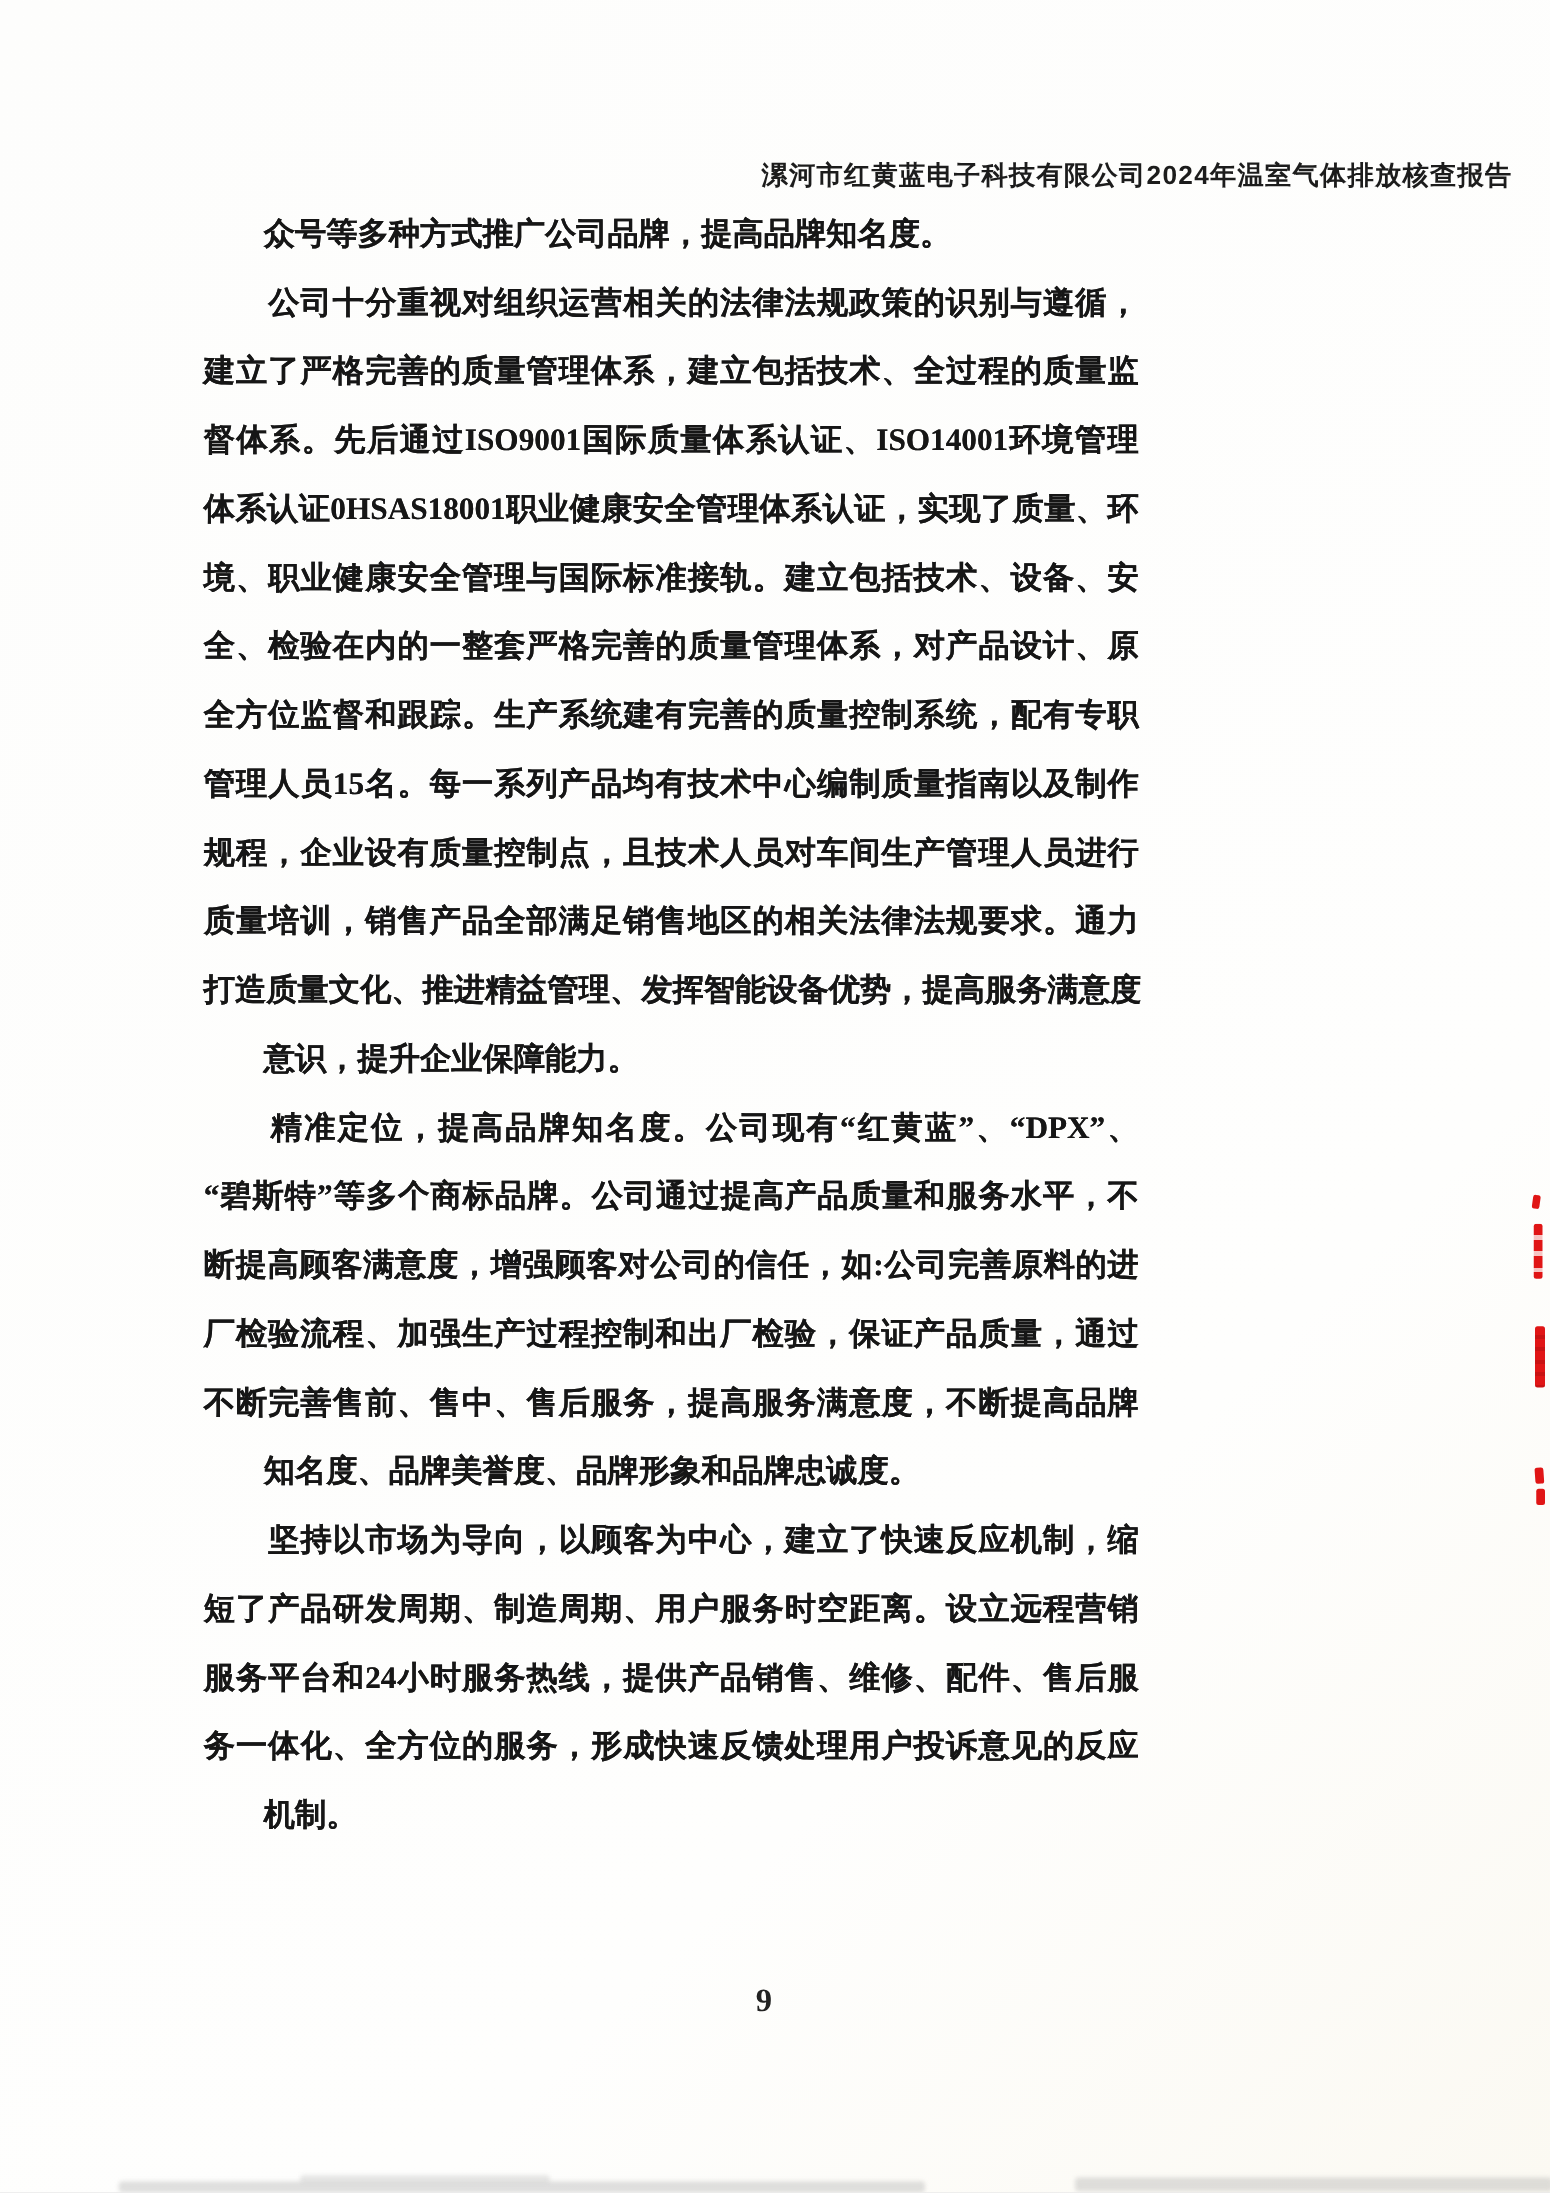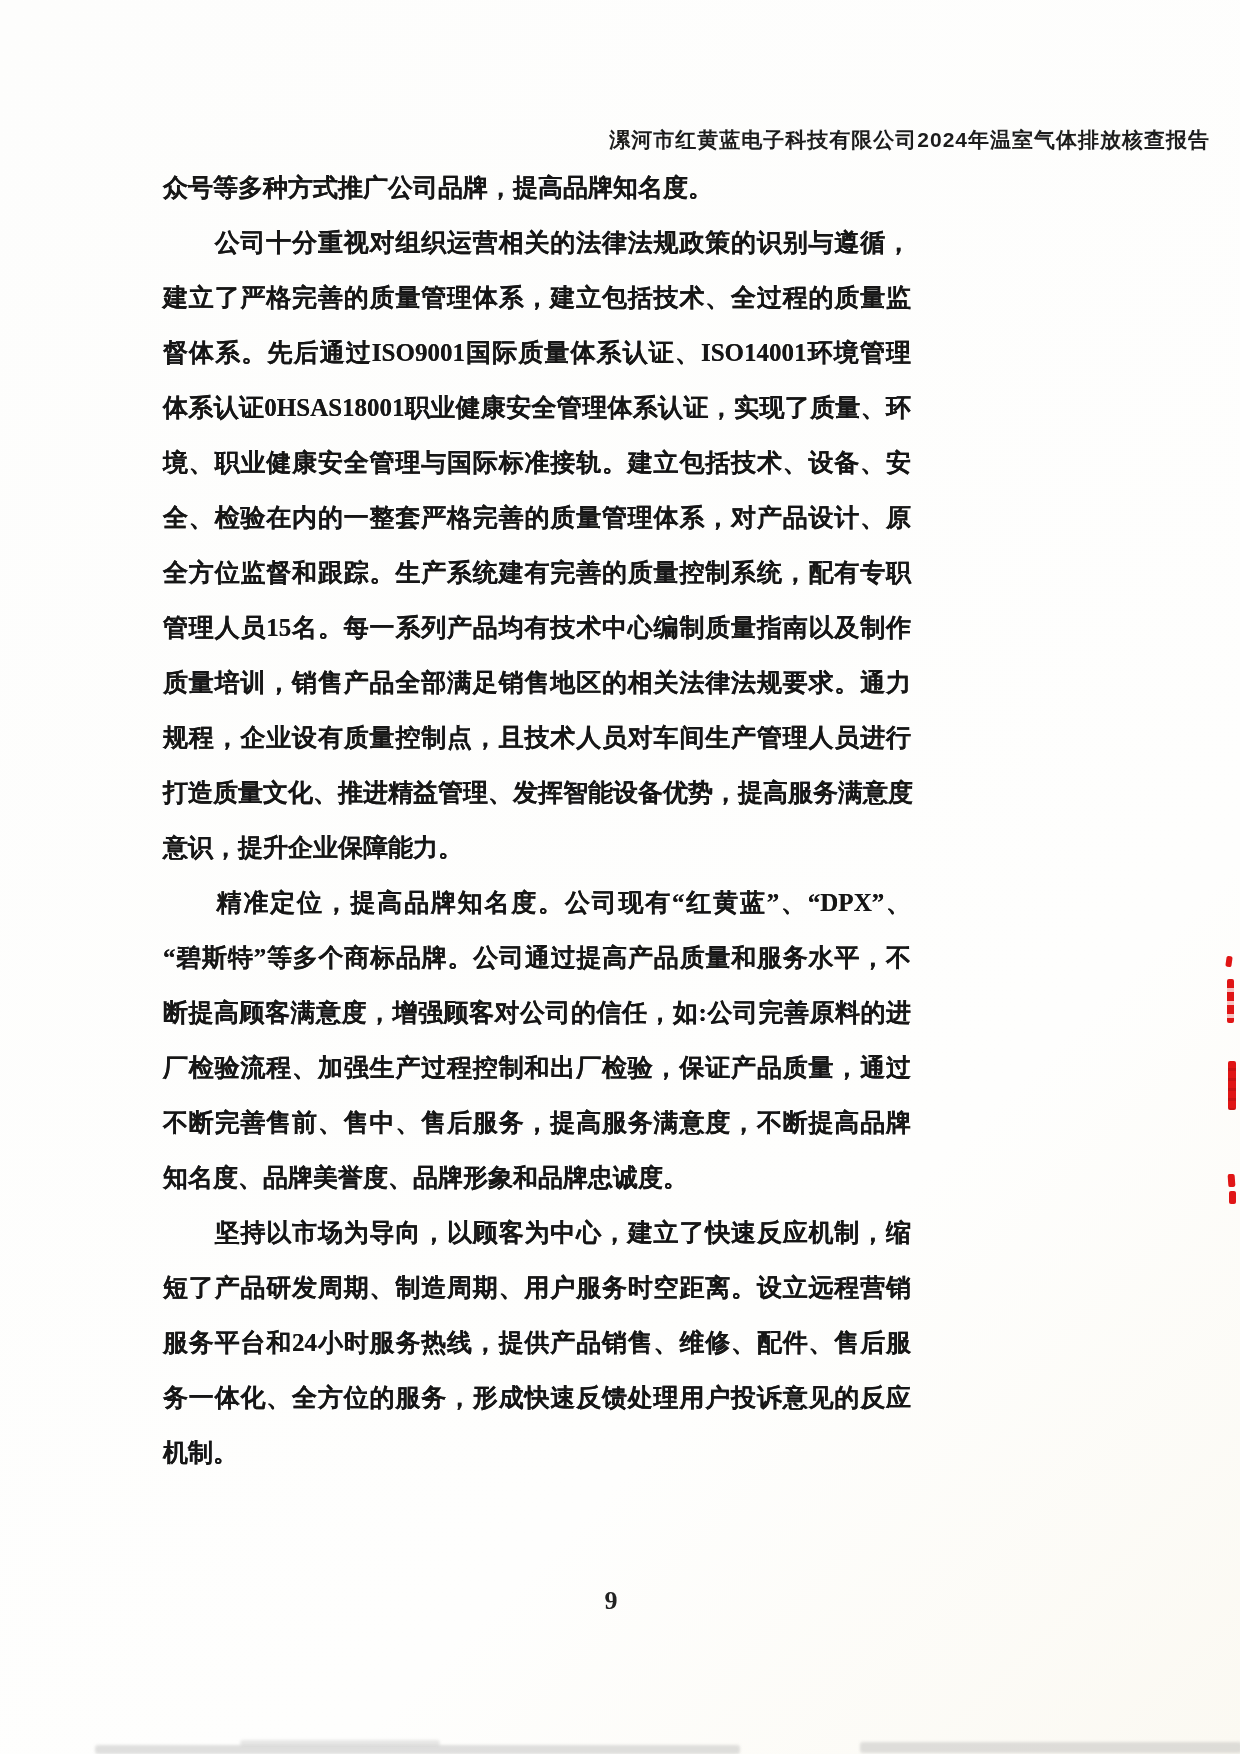--- a/index.html
+++ b/index.html
@@ -37,20 +37,21 @@
   .line{
     height:55px;
     line-height:55px;
     white-space:nowrap;
     text-align:justify;
     text-align-last:justify;
     text-justify:inter-character;
   }
   .line.end{
     text-align-last:left;
+    margin-left:48px;
   }
   .page-number{
     position:absolute;
     top:1586px;left:0;right:18px;
     text-align:center;
     font-size:26px;
     font-weight:600;
     color:#222;
   }
   
@@ -89,22 +90,22 @@
   <div class="body-text">
     <div class="line end">众号等多种方式推广公司品牌，提高品牌知名度。</div>
     <div class="line">　　公司十分重视对组织运营相关的法律法规政策的识别与遵循，</div>
     <div class="line">建立了严格完善的质量管理体系，建立包括技术、全过程的质量监</div>
     <div class="line">督体系。先后通过ISO9001国际质量体系认证、ISO14001环境管理</div>
     <div class="line">体系认证0HSAS18001职业健康安全管理体系认证，实现了质量、环</div>
     <div class="line">境、职业健康安全管理与国际标准接轨。建立包括技术、设备、安</div>
     <div class="line">全、检验在内的一整套严格完善的质量管理体系，对产品设计、原</div>
     <div class="line">全方位监督和跟踪。生产系统建有完善的质量控制系统，配有专职</div>
     <div class="line">管理人员15名。每一系列产品均有技术中心编制质量指南以及制作</div>
+    <div class="line">规程，企业设有质量控制点，且技术人员对车间生产管理人员进行</div>
     <div class="line">质量培训，销售产品全部满足销售地区的相关法律法规要求。通力</div>
-    <div class="line">规程，企业设有质量控制点，且技术人员对车间生产管理人员进行</div>
     <div class="line">打造质量文化、推进精益管理、发挥智能设备优势，提高服务满意度</div>
     <div class="line end">意识，提升企业保障能力。</div>
     <div class="line">　　精准定位，提高品牌知名度。公司现有“红黄蓝”、“DPX”、</div>
     <div class="line">“碧斯特”等多个商标品牌。公司通过提高产品质量和服务水平，不</div>
     <div class="line">断提高顾客满意度，增强顾客对公司的信任，如:公司完善原料的进</div>
     <div class="line">厂检验流程、加强生产过程控制和出厂检验，保证产品质量，通过</div>
     <div class="line">不断完善售前、售中、售后服务，提高服务满意度，不断提高品牌</div>
     <div class="line end">知名度、品牌美誉度、品牌形象和品牌忠诚度。</div>
     <div class="line">　　坚持以市场为导向，以顾客为中心，建立了快速反应机制，缩</div>
     <div class="line">短了产品研发周期、制造周期、用户服务时空距离。设立远程营销</div>

